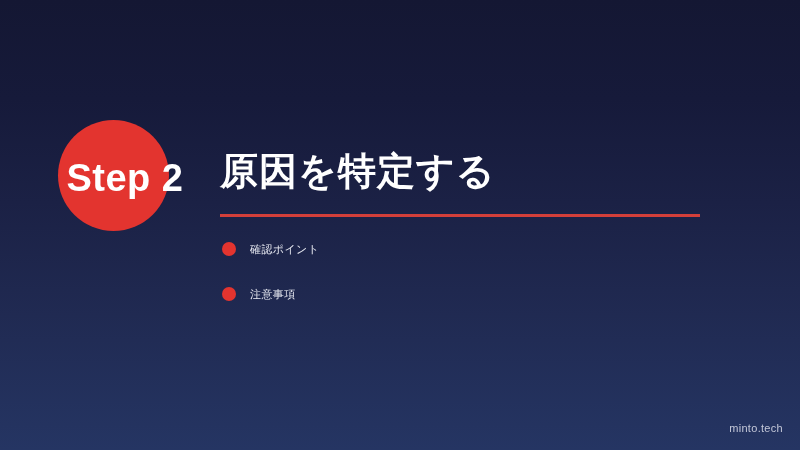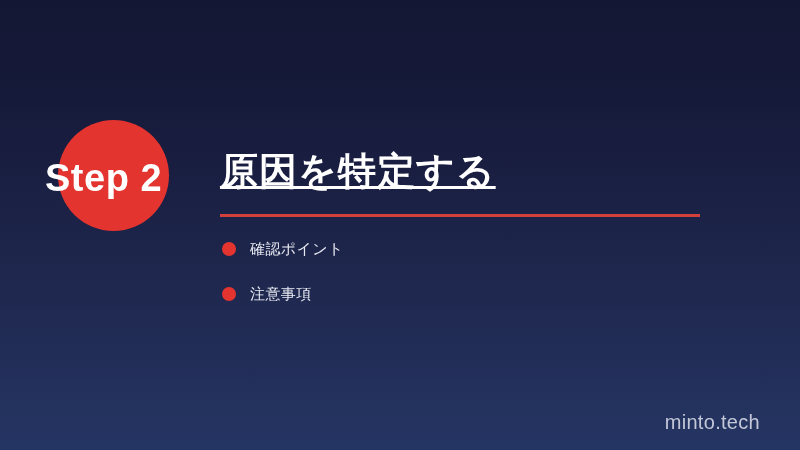--- a/index.html
+++ b/index.html
@@ -8,20 +8,21 @@
     background: #0d1024;
   }
 
   #slide {
     position: relative;
     width: 800px;
     height: 450px;
     overflow: hidden;
     background: linear-gradient(180deg, #141733 0%, #161a3a 22%, #1b2145 45%, #202a52 70%, #253563 100%);
     font-family: "Liberation Sans", "DejaVu Sans", sans-serif;
+    text-align: center;
     -webkit-font-smoothing: antialiased;
   }
 
   
   #step-badge {
     position: absolute;
     left: 45px;
     top: 120px;
     width: 160px;
     height: 112px;
@@ -58,21 +59,20 @@
     top: 146px;
   }
 
   #slide-title {
     color: #ffffff;
     font-size: 38px;
     font-weight: bold;
     line-height: 50px;
     letter-spacing: 1px;
     white-space: nowrap;
-    text-decoration: underline;
   }
 
   #title-divider {
     position: absolute;
     left: 220px;
     top: 214px;
     width: 480px;
     height: 3px;
     background: #d33f3a;
   }
@@ -98,33 +98,33 @@
     flex: 0 0 auto;
     width: 14px;
     height: 14px;
     border-radius: 50%;
     background: #e3342f;
     margin-right: 14px;
   }
 
   .bullet-label {
     color: #e8eaf2;
-    font-size: 15px;
+    font-size: 11px;
     line-height: 16px;
     letter-spacing: 0.4px;
     white-space: nowrap;
   }
 
   
   #footer-brand {
     position: absolute;
-    right: 40px;
+    right: 17px;
     bottom: 16px;
     color: #c3c7d8;
-    font-size: 20px;
+    font-size: 11px;
     letter-spacing: 0.3px;
   }
 </style>
 </head>
 <body>
 
 <div id="slide">
 
   <div id="step-badge">
     <div id="step-circle"></div>

